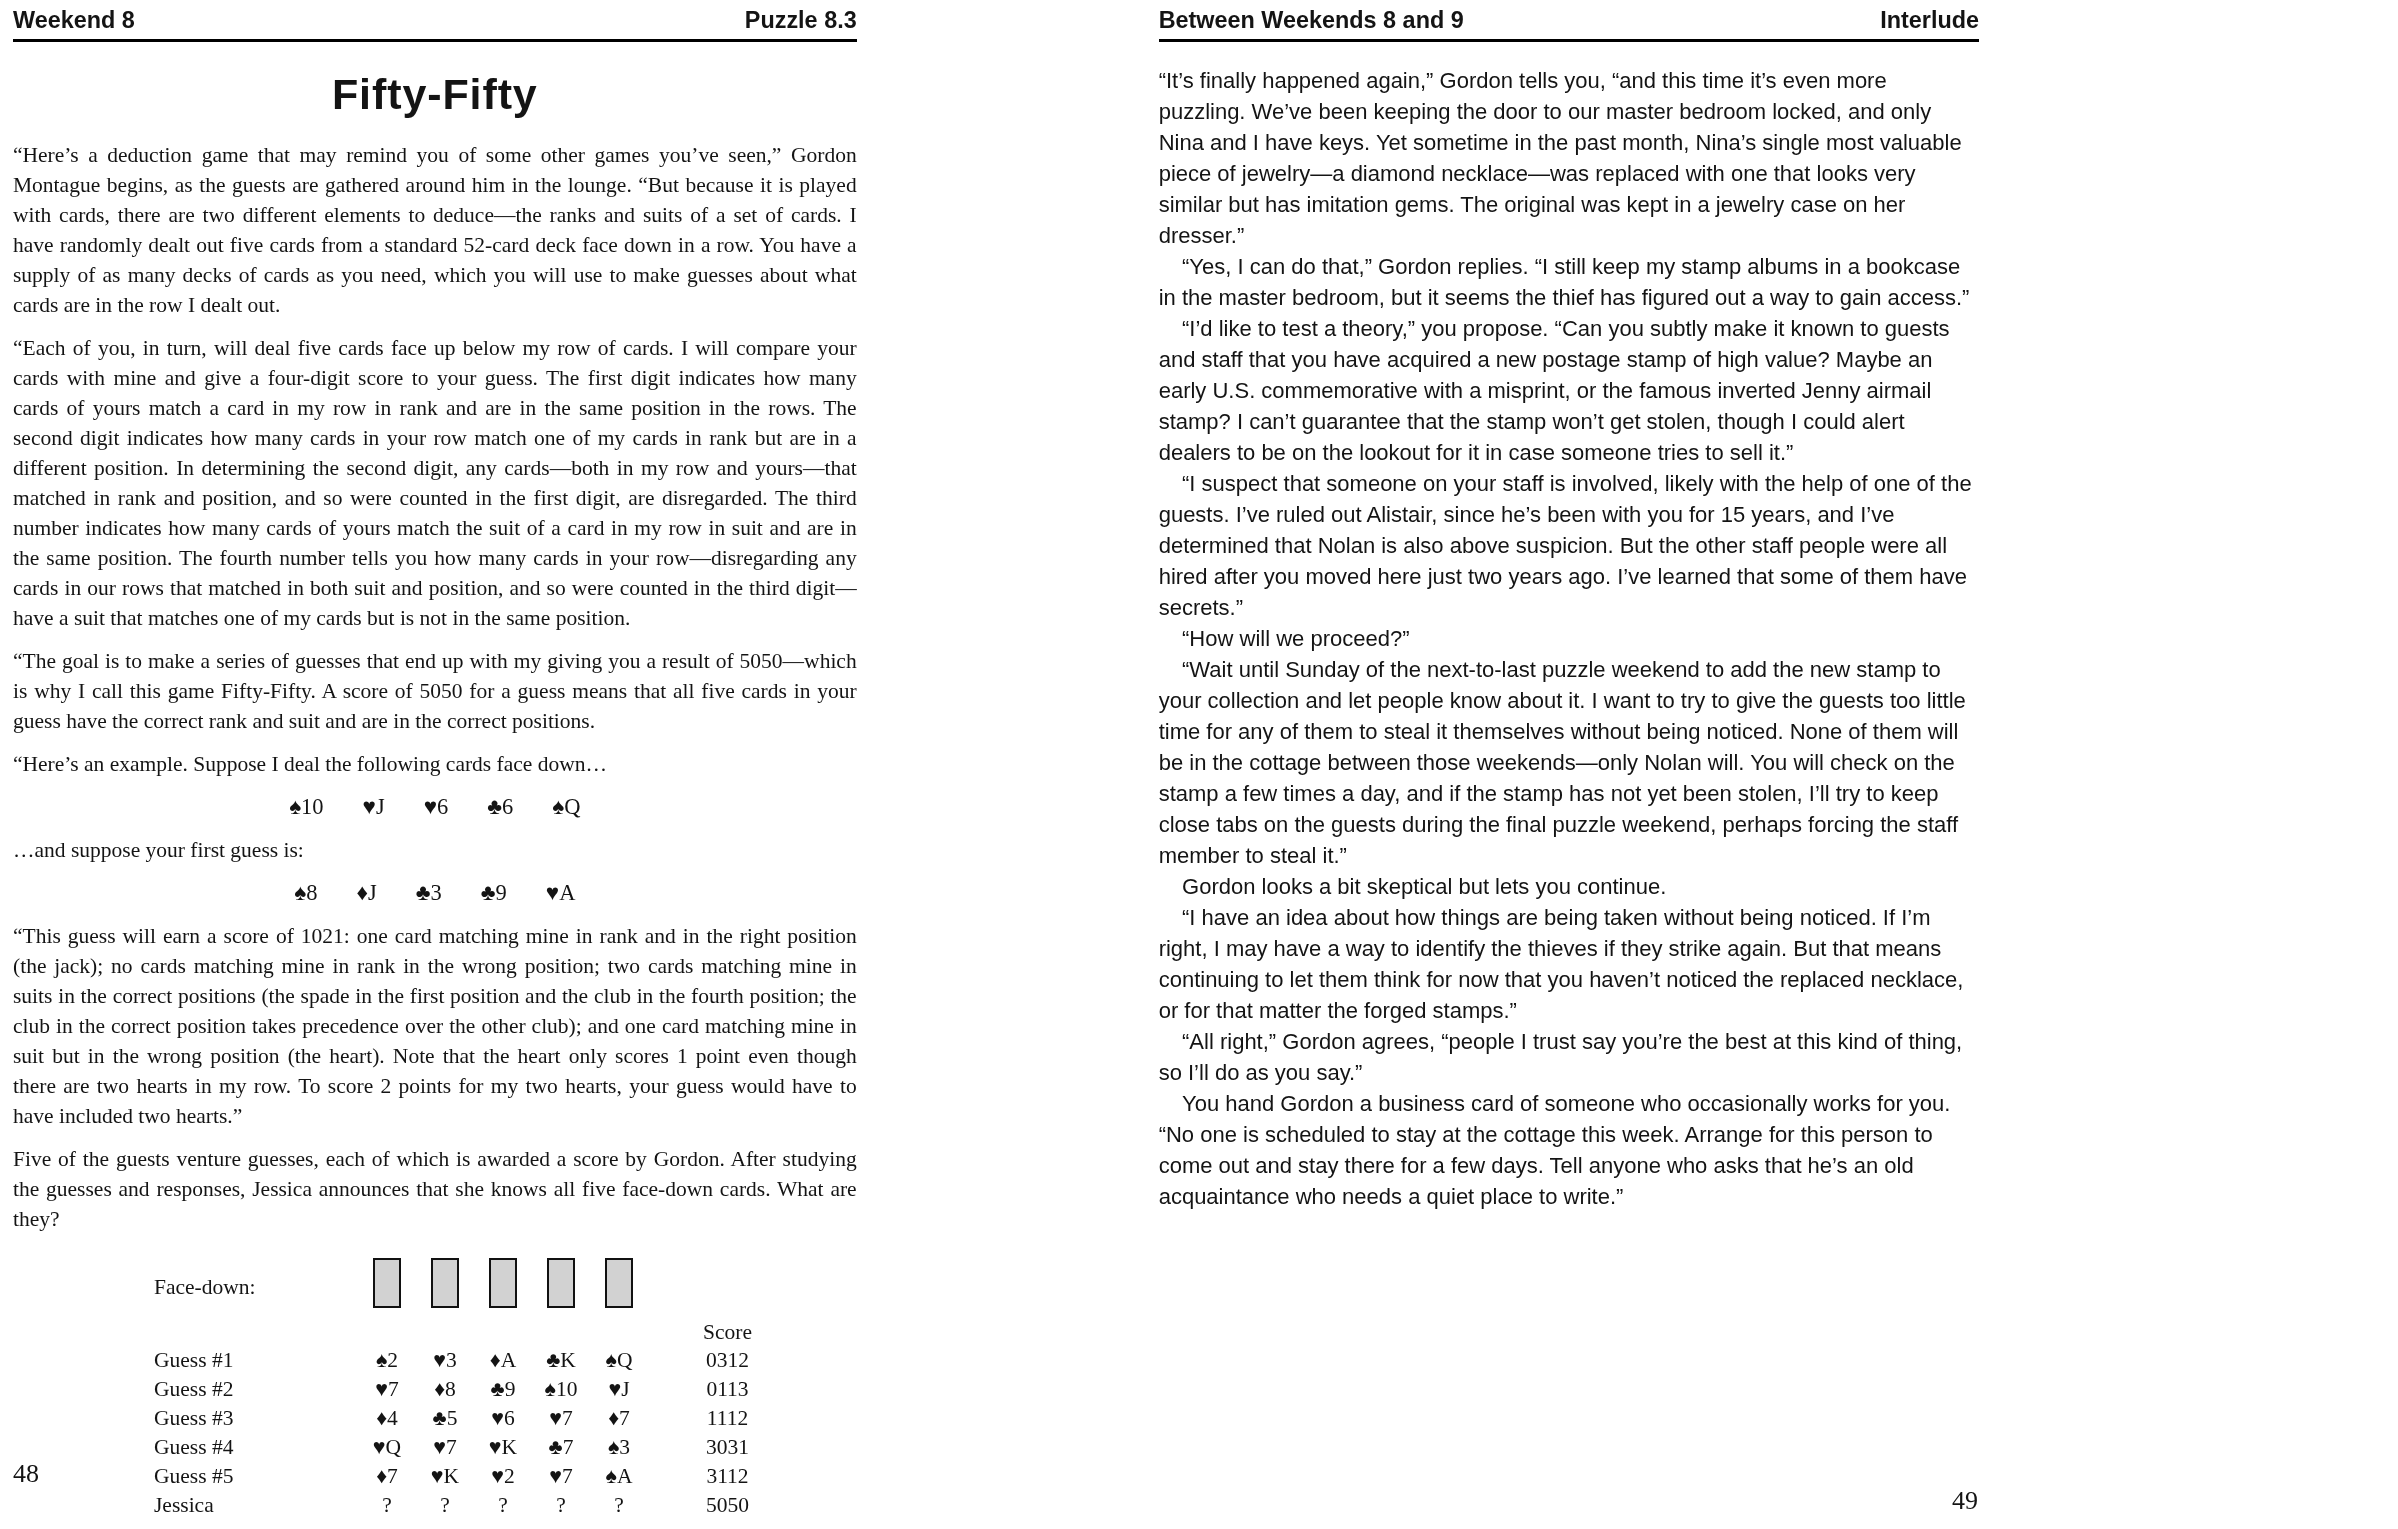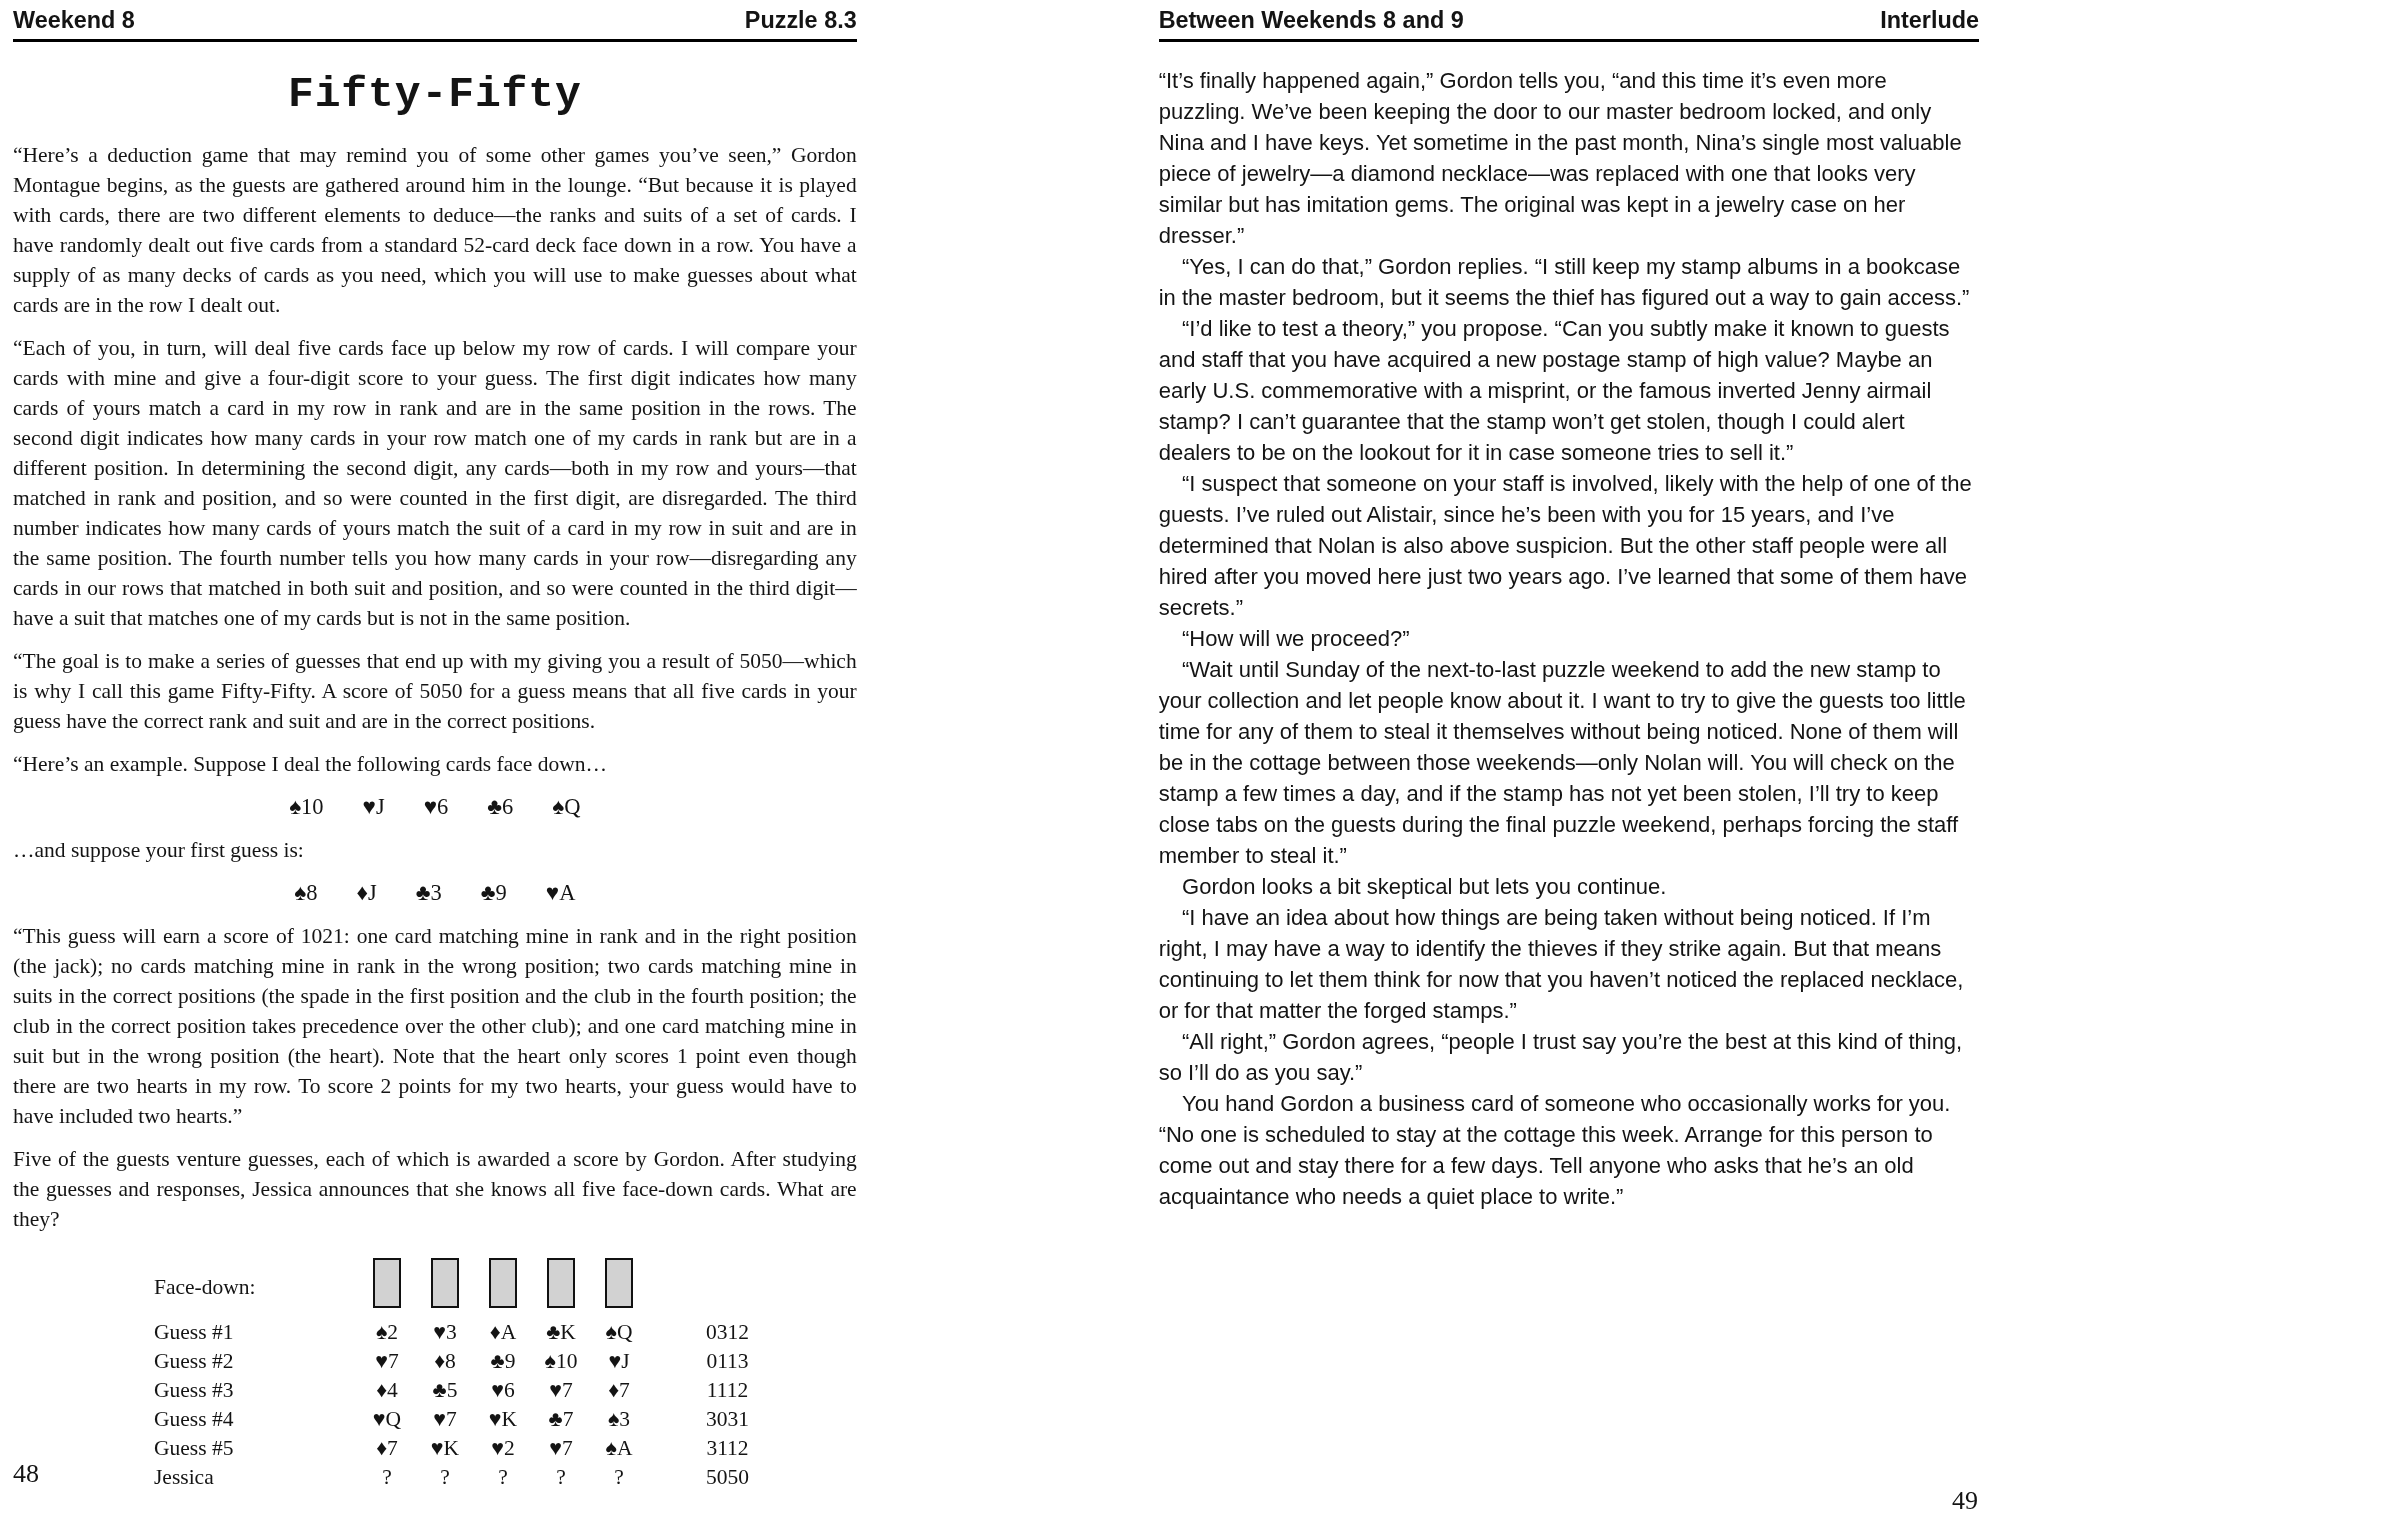--- a/index.html
+++ b/index.html
@@ -8,21 +8,21 @@
   .page{position:relative;box-sizing:border-box;height:1529px;}
   .page-left{width:1199px;padding:5.6px 137px 0 13px;}
   .page-right{width:1199px;padding:5.6px 14px 0 165px;}
 
   
   .runhead{display:flex;justify-content:space-between;align-items:baseline;
     font-family:"Liberation Sans",sans-serif;font-weight:bold;font-size:23.4px;line-height:28px;}
   .headrule{border-bottom:3.7px solid #000;margin-top:5.6px;}
 
   
-  .title{font-family:Liberation Mono, monospace;font-weight:bold;
+  .title{font-family:Liberation Sans, sans-serif;font-weight:bold;
     font-size:43px;text-align:center;margin:28px 0 20.6px 0;letter-spacing:0.9px;}
   .lbody{font-family:"Liberation Serif","DejaVu Serif",serif;font-size:21.5px;line-height:30px;text-align:justify;}
   .lbody p{margin:0 0 13px 0;}
   .lbody p.nojust{text-align:left;}
   .cardrow{display:flex;justify-content:center;gap:39px;font-family:"Liberation Serif","DejaVu Sans",serif;
     font-size:22.5px;line-height:30px;margin:3.7px 0 13px 0;}
 
   
   .gtable{margin:24px 0 0 141px;font-family:"Liberation Serif","DejaVu Sans",serif;font-size:21.5px;}
   .grow{display:grid;grid-template-columns:204px 58px 58px 58px 58px 58px 159px;align-items:center;}
@@ -87,20 +87,29 @@
 
       <div class="gtable">
         <div class="grow cards">
           <div class="gcell lab">Face-down:</div>
           <div class="gcell"><span class="cardback"></span></div>
           <div class="gcell"><span class="cardback"></span></div>
           <div class="gcell"><span class="cardback"></span></div>
           <div class="gcell"><span class="cardback"></span></div>
           <div class="gcell"><span class="cardback"></span></div>
           <div class="gcell"></div>
+        </div>
+        <div class="grow scorehead">
+          <div class="gcell lab"></div>
+            <div class="gcell"></div>
+            <div class="gcell"></div>
+            <div class="gcell"></div>
+            <div class="gcell"></div>
+            <div class="gcell"></div>
+          <div class="gcell">Score</div>
         </div>
 
         <div class="grow guess">
           <div class="gcell lab">Guess #1</div>
           <div class="gcell">♠2</div>
           <div class="gcell">♥3</div>
           <div class="gcell">♦A</div>
           <div class="gcell">♣K</div>
           <div class="gcell">♠Q</div>
           <div class="gcell">0312</div>

